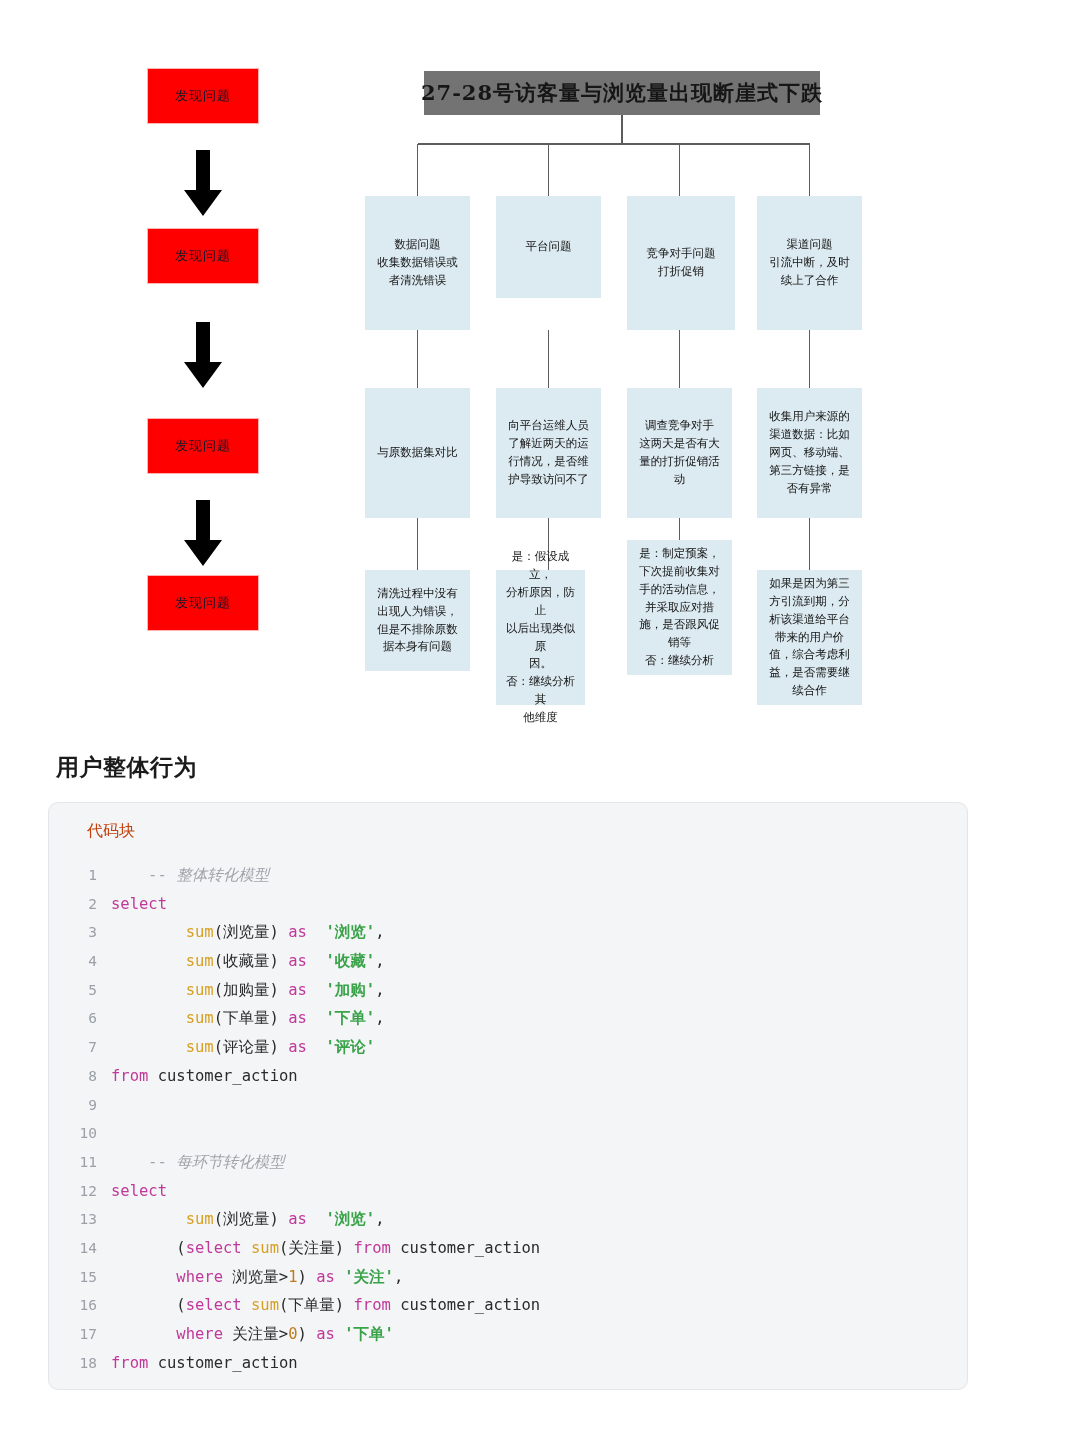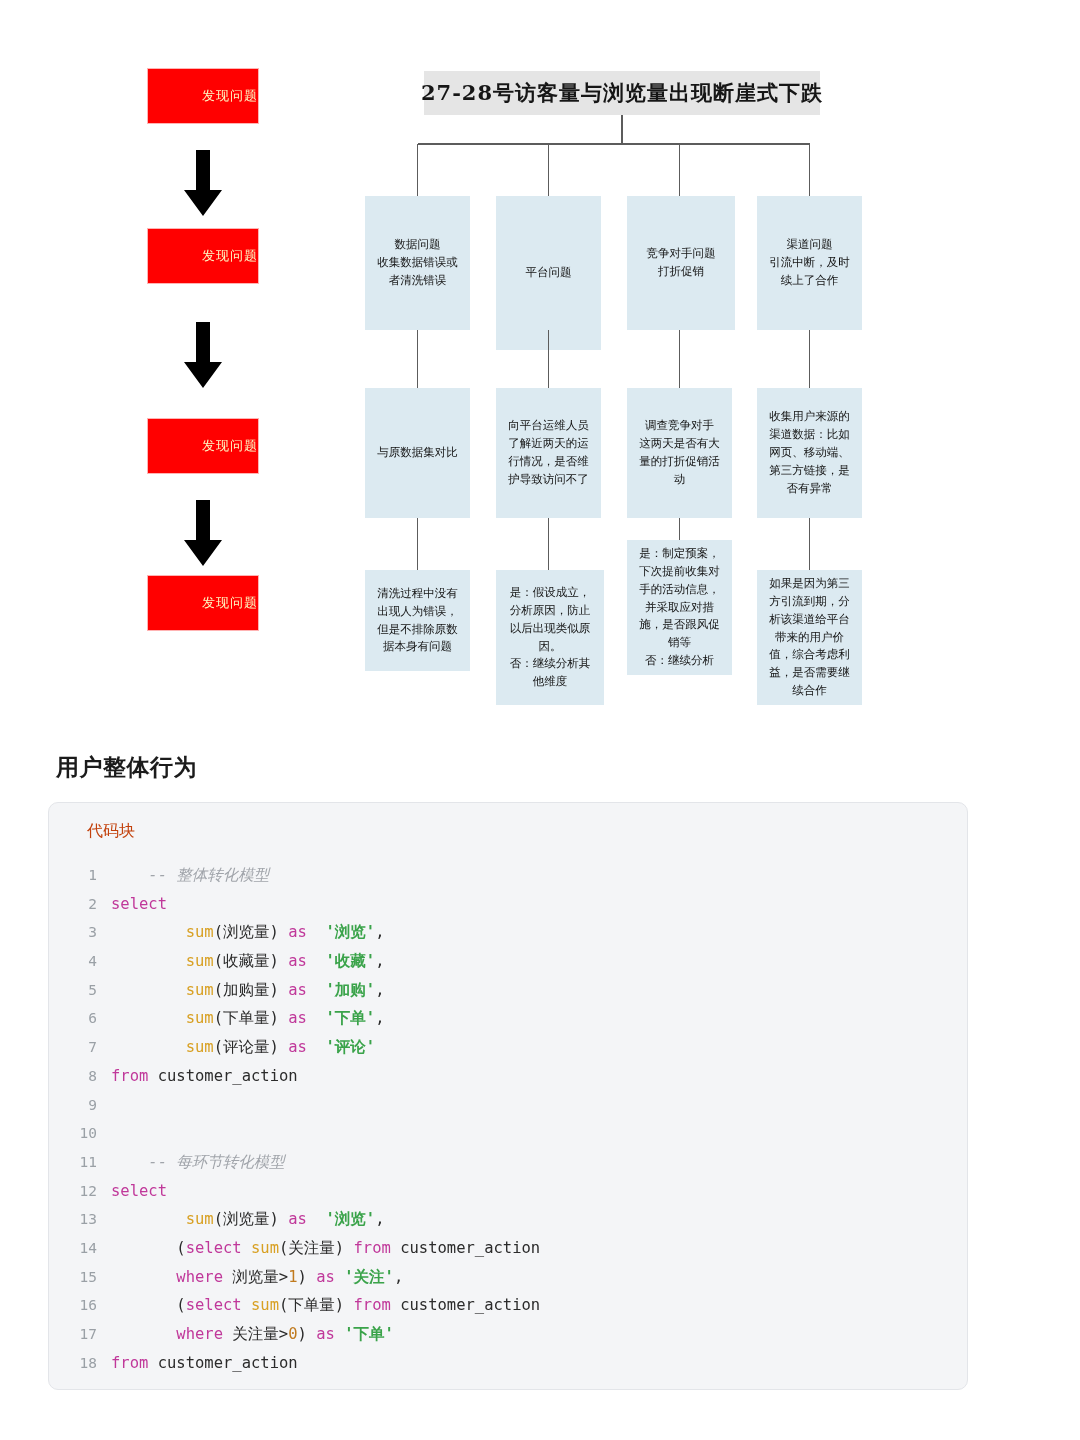--- a/index.html
+++ b/index.html
@@ -26,36 +26,36 @@
   
   .red-box {
     position: absolute;
     width: 112px;
     height: 56px;
     background: #ff0000;
     border: 1px solid #ffb3b3;
     box-sizing: border-box;
     display: flex;
     align-items: center;
-    justify-content: flex-end;
+    justify-content: center;
     font-family: "DejaVu Serif", "Liberation Serif", serif;
     font-size: 13px;
-    color: #fef9c3;
+    color: #0f172a;
     letter-spacing: 1px;
   }
   .arrow-down {
     position: absolute;
     width: 44px;
     height: 68px;
   }
 
   
   .tree-title {
     position: absolute;
-    background: #e5e5e5;
+    background: #737373;
     display: flex;
     align-items: center;
     justify-content: center;
     font-family: "DejaVu Serif", "Liberation Serif", serif;
     font-weight: bold;
     font-size: 21px;
     color: #161616;
     letter-spacing: 1px;
     white-space: nowrap;
   }
@@ -191,32 +191,32 @@
       <div class="node" style="left: 365px; top: 388px; width: 105px; height: 130px;">
         <span>与原数据集对比</span>
       </div>
       <div class="conn v" style="left: 416.7px; top: 518px; height: 52px;"></div>
       <div class="node" style="left: 365px; top: 570px; width: 105px; height: 101px;">
         <span>清洗过程中没有
 出现人为错误，
 但是不排除原数
 据本身有问题</span>
       </div>
-      <div class="node" style="left: 496px; top: 196px; width: 105px; height: 154px;">
+      <div class="node" style="left: 496px; top: 196px; width: 105px; height: 102px;">
         <span>平台问题</span>
       </div>
       <div class="conn v" style="left: 547.7px; top: 330px; height: 58px;"></div>
       <div class="node" style="left: 496px; top: 388px; width: 105px; height: 130px;">
         <span>向平台运维人员
 了解近两天的运
 行情况，是否维
 护导致访问不了</span>
       </div>
       <div class="conn v" style="left: 547.7px; top: 518px; height: 52px;"></div>
-      <div class="node" style="left: 496px; top: 570px; width: 108px; height: 135px; align-items: center;">
+      <div class="node" style="left: 496px; top: 570px; width: 89px; height: 135px; align-items: center;">
         <span>是：假设成立，
 分析原因，防止
 以后出现类似原
 因。
 否：继续分析其
 他维度</span>
       </div>
       <div class="node" style="left: 627px; top: 196px; width: 108px; height: 134px;">
         <span>竞争对手问题
 打折促销</span>

